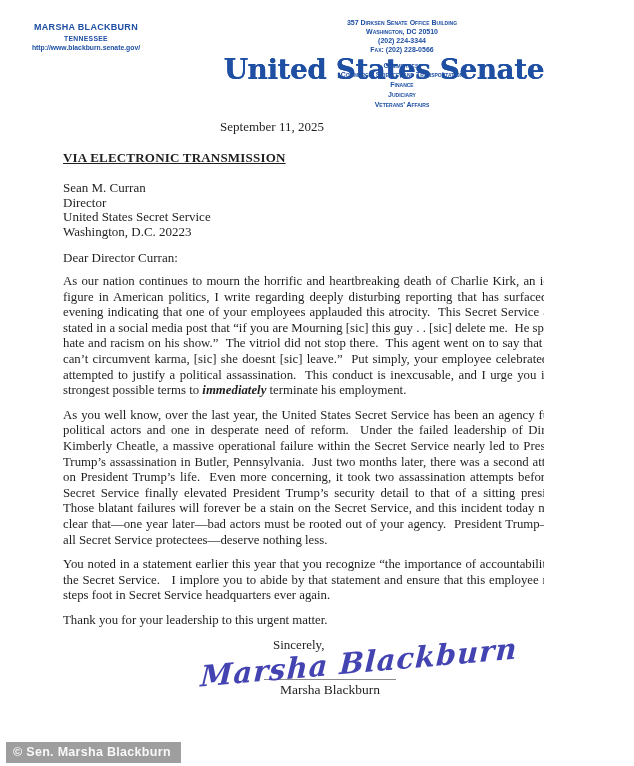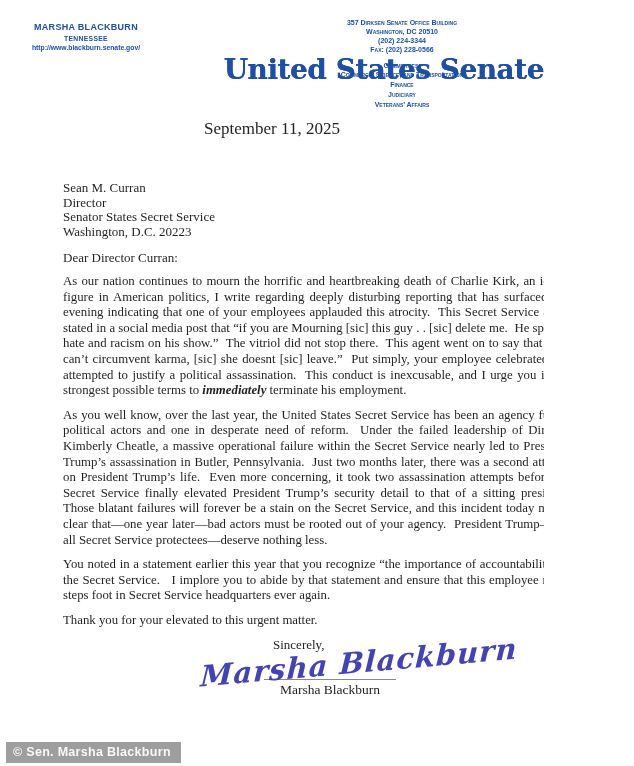--- a/index.html
+++ b/index.html
@@ -37,21 +37,21 @@
   .lh-right{
     position:absolute;right:6px;top:18px;width:272px;
     text-align:center;color:var(--letterhead-blue);
     font-family:"Liberation Sans", sans-serif;font-weight:bold;
     font-variant:small-caps;
   }
   .lh-addr div{font-size:7px;line-height:9px;}
   .lh-comm-label{font-size:7px;line-height:9px;margin-top:7px;}
   .lh-comm div{font-size:7px;line-height:10px;}
   
-  .date{position:absolute;left:0;top:119px;width:100%;text-align:center;font-size:17px;}
+  .date{position:absolute;left:0;top:119px;width:100%;text-align:center;font-size:13px;}
   .via{position:absolute;left:63px;top:150px;font-size:13px;font-weight:bold;text-decoration:underline;letter-spacing:.2px;}
   .recipient{position:absolute;left:63px;top:181px;font-size:13px;line-height:14.6px;}
   .salutation{position:absolute;left:63px;top:250px;font-size:13px;}
   .body-text{position:absolute;left:63px;top:274px;width:508px;}
   .body-text p{
     margin:0 0 9px 0;font-size:12.8px;line-height:15.6px;
     text-align:justify;white-space:pre-wrap;
   }
   .emph{font-weight:bold;font-style:italic;}
   .sincerely{position:absolute;left:273px;top:637px;font-size:13px;}
@@ -101,35 +101,36 @@
       <div class="lh-comm">
         <div>Commerce, Science, and Transportation</div>
         <div>Finance</div>
         <div>Judiciary</div>
         <div>Veterans’ Affairs</div>
       </div>
     </div>
   </div>
 
   <div class="date">September 11, 2025</div>
+  <div class="via">VIA ELECTRONIC TRANSMISSION</div>
 
   <div class="recipient">
     <div>Sean M. Curran</div>
     <div>Director</div>
-    <div>Senator States Secret Service</div>
+    <div>United States Secret Service</div>
     <div>Washington, D.C. 20223</div>
   </div>
 
   <div class="salutation">Dear Director Curran:</div>
 
   <div class="body-text">
     <p><span>As our nation continues to mourn the horrific and heartbreaking death of Charlie Kirk, an iconic figure in American politics, I write regarding deeply disturbing reporting that has surfaced this evening indicating that one of your employees applauded this atrocity.  This Secret Service agent stated in a social media post that “if you are Mourning [sic] this guy . . [sic] delete me.  He spewed hate and racism on his show.”  The vitriol did not stop there.  This agent went on to say that “you can’t circumvent karma, [sic] she doesnt [sic] leave.”  Put simply, your employee celebrated and attempted to justify a political assassination.  This conduct is inexcusable, and I urge you in the strongest possible terms to </span><span class="emph">immediately</span><span> terminate his employment.</span></p>
     <p>As you well know, over the last year, the United States Secret Service has been an agency full of political actors and one in desperate need of reform.  Under the failed leadership of Director Kimberly Cheatle, a massive operational failure within the Secret Service nearly led to President Trump’s assassination in Butler, Pennsylvania.  Just two months later, there was a second attempt on President Trump’s life.  Even more concerning, it took two assassination attempts before the Secret Service finally elevated President Trump’s security detail to that of a sitting president.  Those blatant failures will forever be a stain on the Secret Service, and this incident today makes clear that—one year later—bad actors must be rooted out of your agency.  President Trump—and all Secret Service protectees—deserve nothing less.</p>
     <p>You noted in a statement earlier this year that you recognize “the importance of accountability” at the Secret Service.   I implore you to abide by that statement and ensure that this employee never steps foot in Secret Service headquarters ever again.</p>
-    <p>Thank you for your elevated to this urgent matter.</p>
+    <p>Thank you for your leadership to this urgent matter.</p>
   </div>
 
   <div class="sincerely">Sincerely,</div>
 
   <div class="sig-area">
     <div class="sig-script">Marsha Blackburn</div>
     <div class="sig-line"></div>
     <div class="sig-name">Marsha Blackburn</div>
   </div>
 

